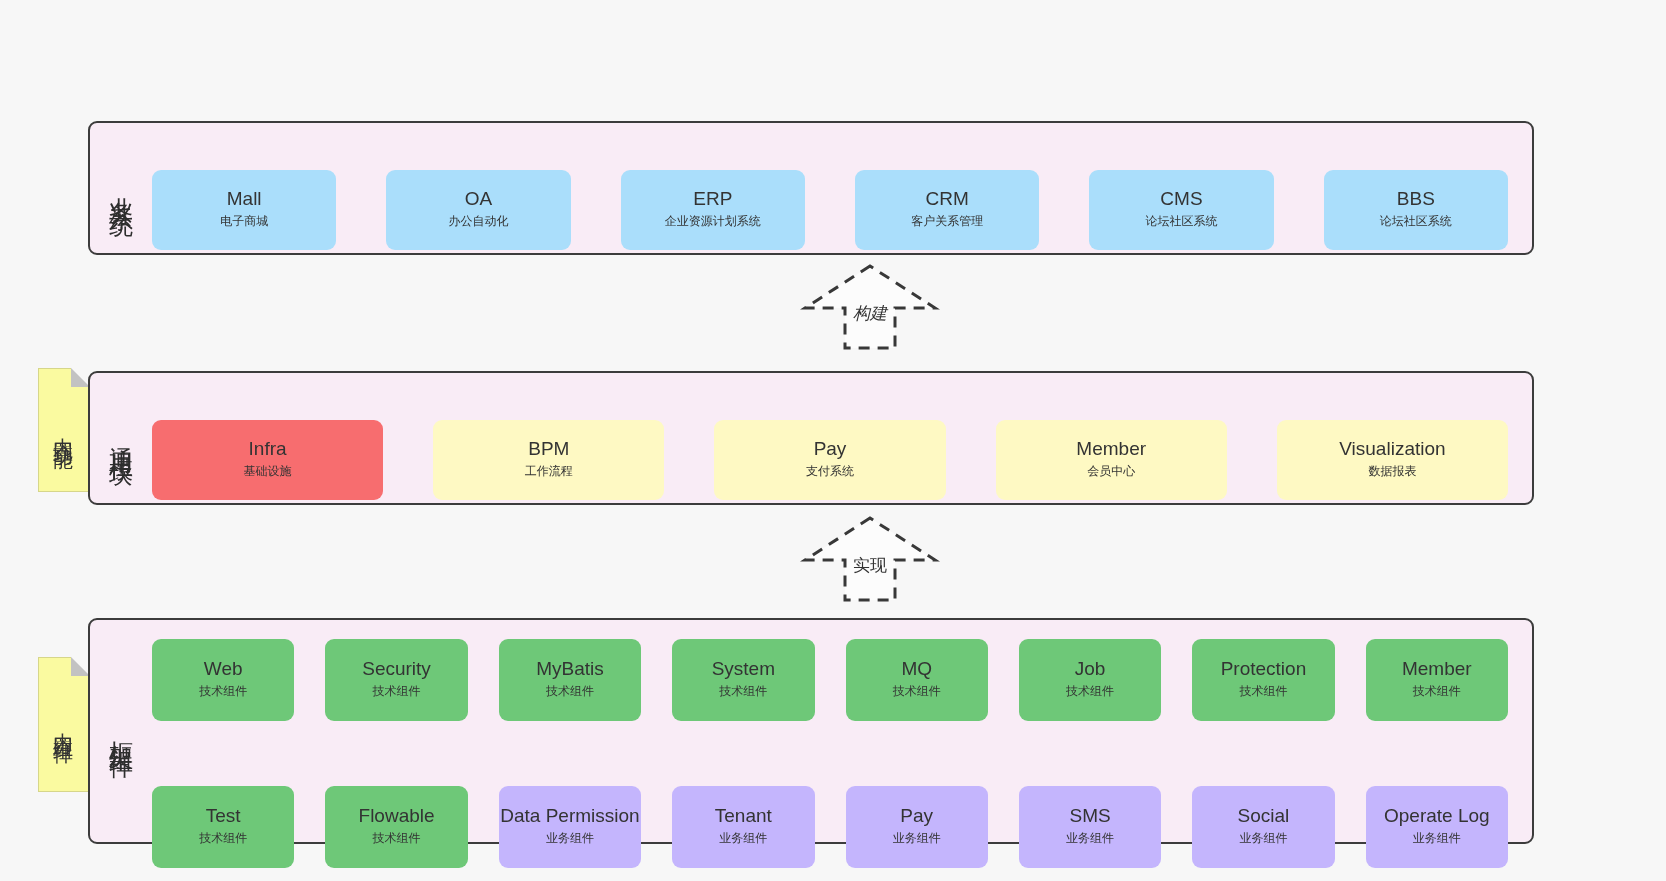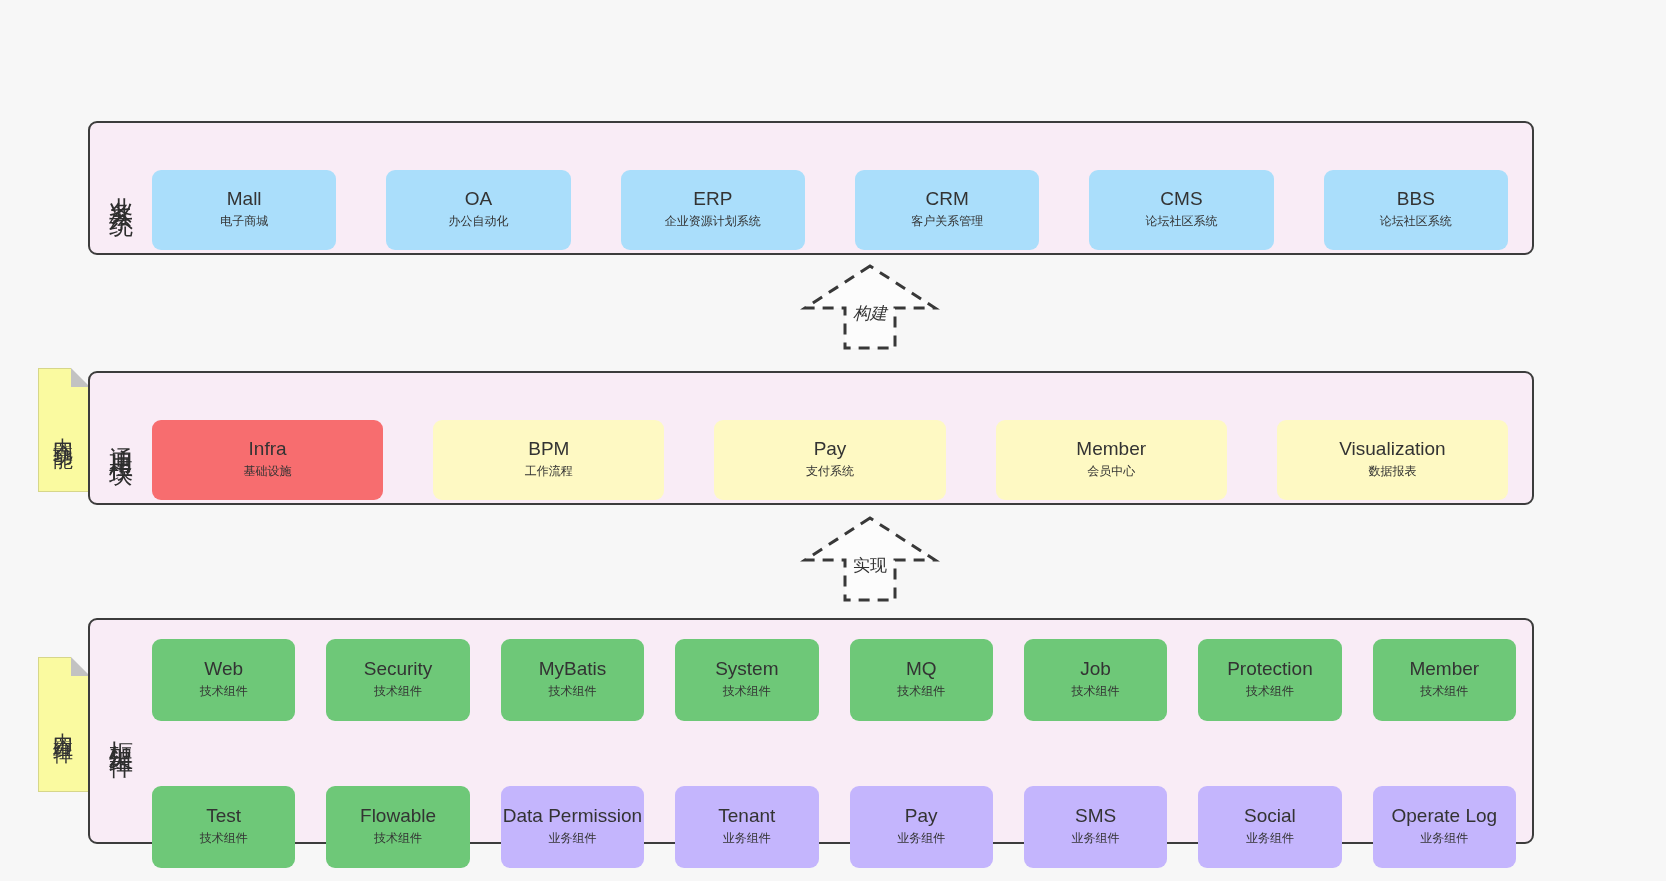--- a/index.html
+++ b/index.html
@@ -31,21 +31,21 @@
   }
   .box .t { font-size:19px; }
   .box .s { font-size:12px; }
 
   .blue   { background:#aadefb; }
   .red    { background:#f76d6f; }
   .pink   { background:#fef9c3; }
   .green  { background:#6ec878; }
   .lgreen { background:#c4b5fd; }
 
-  .boxes-grid { flex:1; display:flex; flex-direction:column; justify-content:center; gap:21px; padding-right:16px; }
+  .boxes-grid { flex:1; display:flex; flex-direction:column; justify-content:center; gap:21px; padding-right:24px; }
   .brow { display:flex; gap:31px; }
   .brow .box { height:82px; line-height:22px; }
 
   .note {
     position:absolute; left:38px; width:52px; box-sizing:border-box;
     background:#fafaa0; border:1px solid #d6d68a; z-index:1;
     display:flex; align-items:center; justify-content:center;
   }
   .note1 { top:368px; height:124px; }
   .note2 { top:657px; height:135px; }

